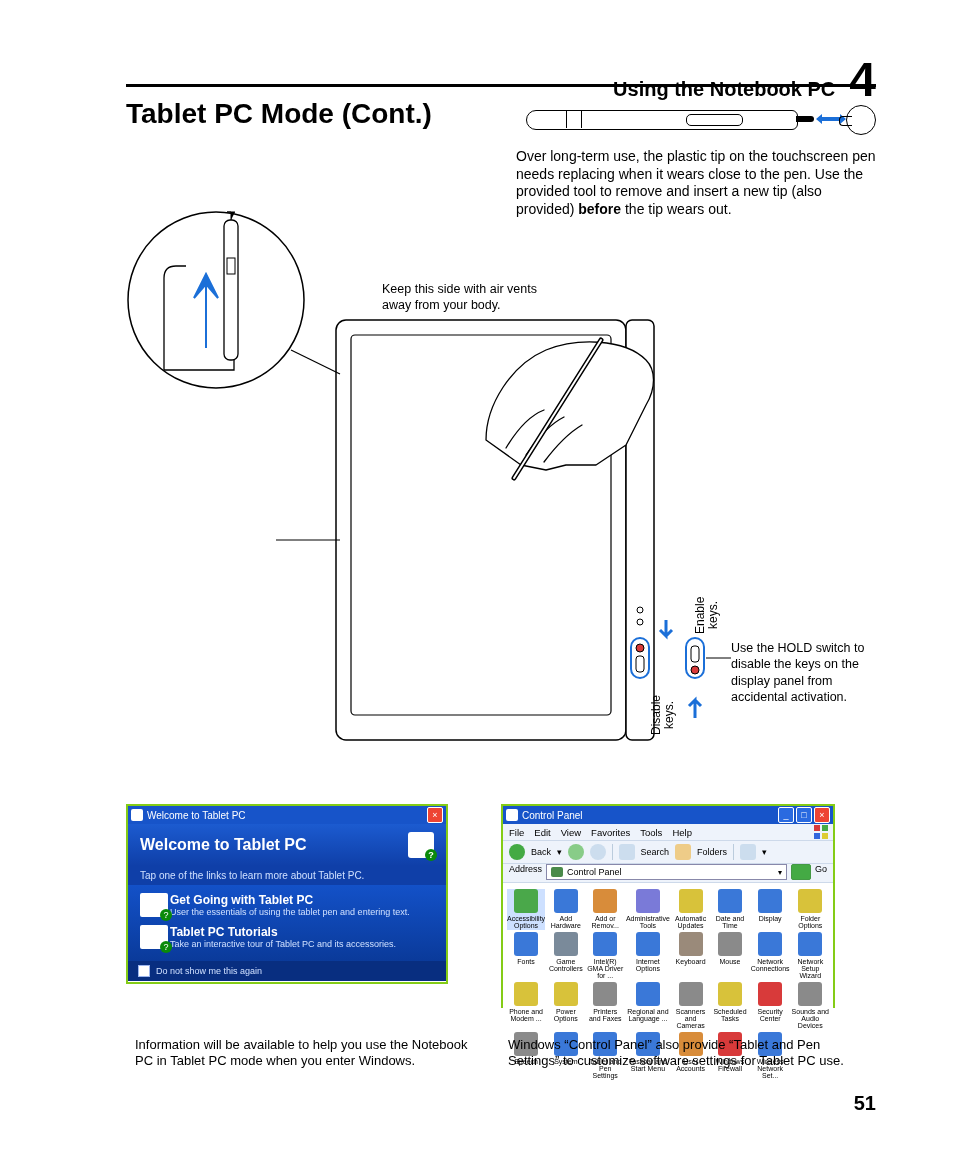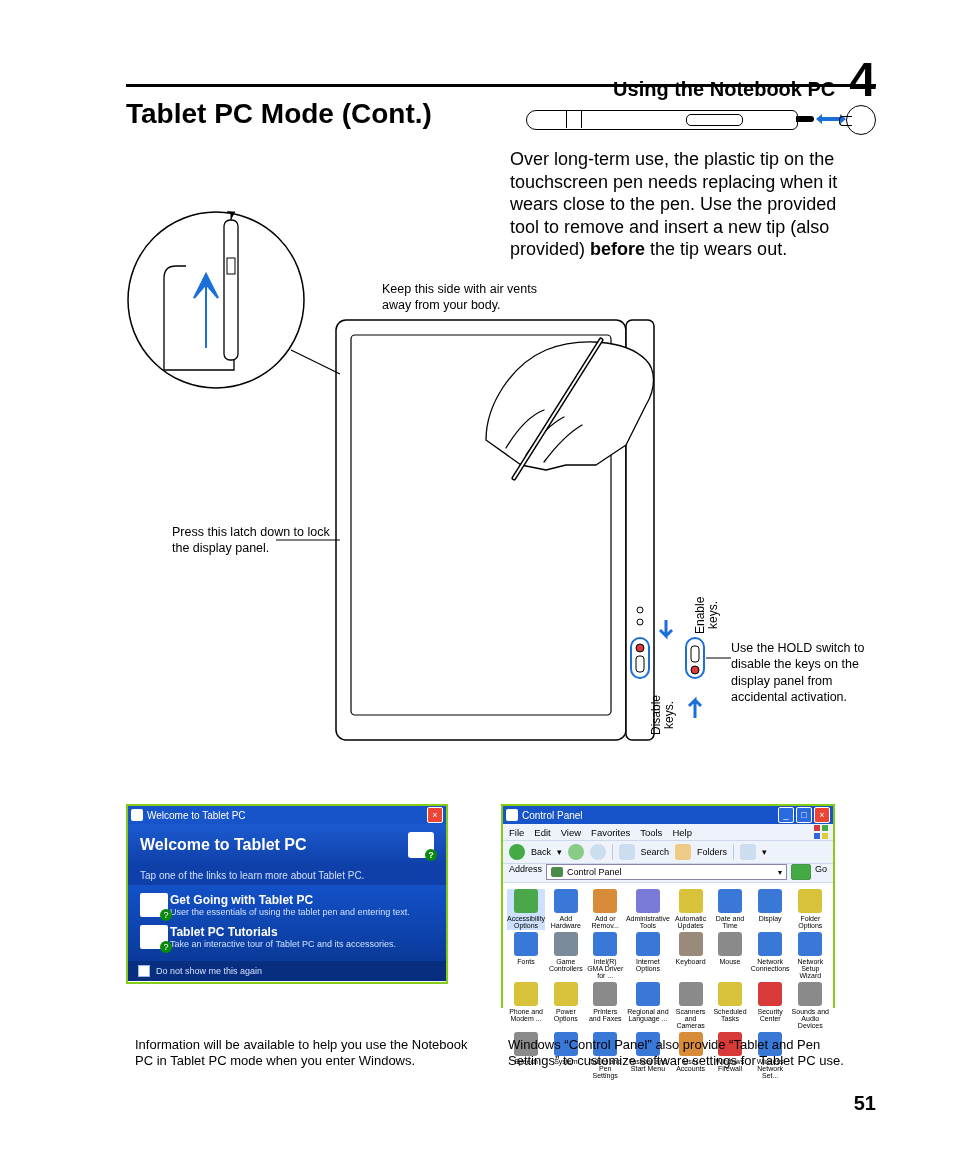--- a/index.html
+++ b/index.html
@@ -14,21 +14,21 @@
 .pen-body{position:absolute;left:0;top:8px;width:270px;height:18px;border:1.5px solid #000;border-radius:10px 6px 6px 10px;background:#fff}
 .pen-line1{position:absolute;left:40px;top:8px;width:1px;height:18px;background:#000}
 .pen-line2{position:absolute;left:55px;top:8px;width:1px;height:18px;background:#000}
 .pen-btn{position:absolute;left:160px;top:12px;width:55px;height:10px;border:1px solid #000;border-radius:5px}
 .pen-tip{position:absolute;left:270px;top:14px;width:18px;height:6px;background:#000;border-radius:0 3px 3px 0}
 .pen-arrow{position:absolute;left:290px;top:10px;width:30px;height:14px}
 .pen-arrow svg{width:100%;height:100%}
 .pen-ring{position:absolute;right:0;top:3px;width:28px;height:28px;border:1.5px solid #000;border-radius:50%}
 .pen-ring:after{content:"";position:absolute;left:-8px;top:10px;width:12px;height:8px;border:1.5px solid #000;border-radius:4px 0 0 4px;border-right:none}
 
-.pen-note{position:absolute;right:84px;top:148px;width:360px;font-size:18px;line-height:1.25}
+.pen-note{position:absolute;right:78px;top:148px;width:360px;font-size:14px;line-height:1.25}
 .pen-note b{font-weight:700}
 
 .big-illus{position:absolute;left:126px;top:210px;width:730px;height:560px}
 .big-illus svg{width:100%;height:100%}
 
 .note-air{position:absolute;left:382px;top:282px;width:170px;font-size:12.5px;line-height:1.25}
 .note-latch{position:absolute;left:172px;top:524px;width:160px;font-size:12.5px;line-height:1.3}
 .note-hold{position:absolute;left:731px;top:640px;width:155px;font-size:12.5px;line-height:1.3}
 .rot{writing-mode:vertical-rl;transform:rotate(180deg);font-size:12px;line-height:1.1}
 .rot-disable{position:absolute;left:650px;top:680px;height:70px;text-align:center}
@@ -147,21 +147,20 @@
       <rect x="101" y="48" width="8" height="16" fill="#fff" stroke="#000"></rect>
       <path d="M105 10 L105 2 L101 2 L109 2" stroke="#000"></path>
 
       <path d="M80 138 L80 74 L68 88 L80 64 L92 88 L80 74" fill="#1b6fd8" stroke="#1b6fd8" stroke-width="2"></path>
 
       <line x1="150" y1="330" x2="214" y2="330" stroke="#000"></line>
     </svg>
   </div>
 
   <div class="note-air">Keep this side with air vents away from your body.</div>
-  <div class="note-latch">Press this latch down to lock the display panel.</div>
   <div class="note-hold">Use the HOLD switch to disable the keys on the display panel from accidental activation.</div>
   <div class="rot rot-disable">Disable keys.</div>
   <div class="rot rot-enable">Enable keys.</div>
 
   <div class="shot shot-left">
     <div class="titlebar">
       <span style="width:12px;height:12px;background:#fff;border-radius:2px;margin-right:4px"></span>
       <span>Welcome to Tablet PC</span>
       <span class="spacer"></span>
       <span class="wbtn close">×</span>

